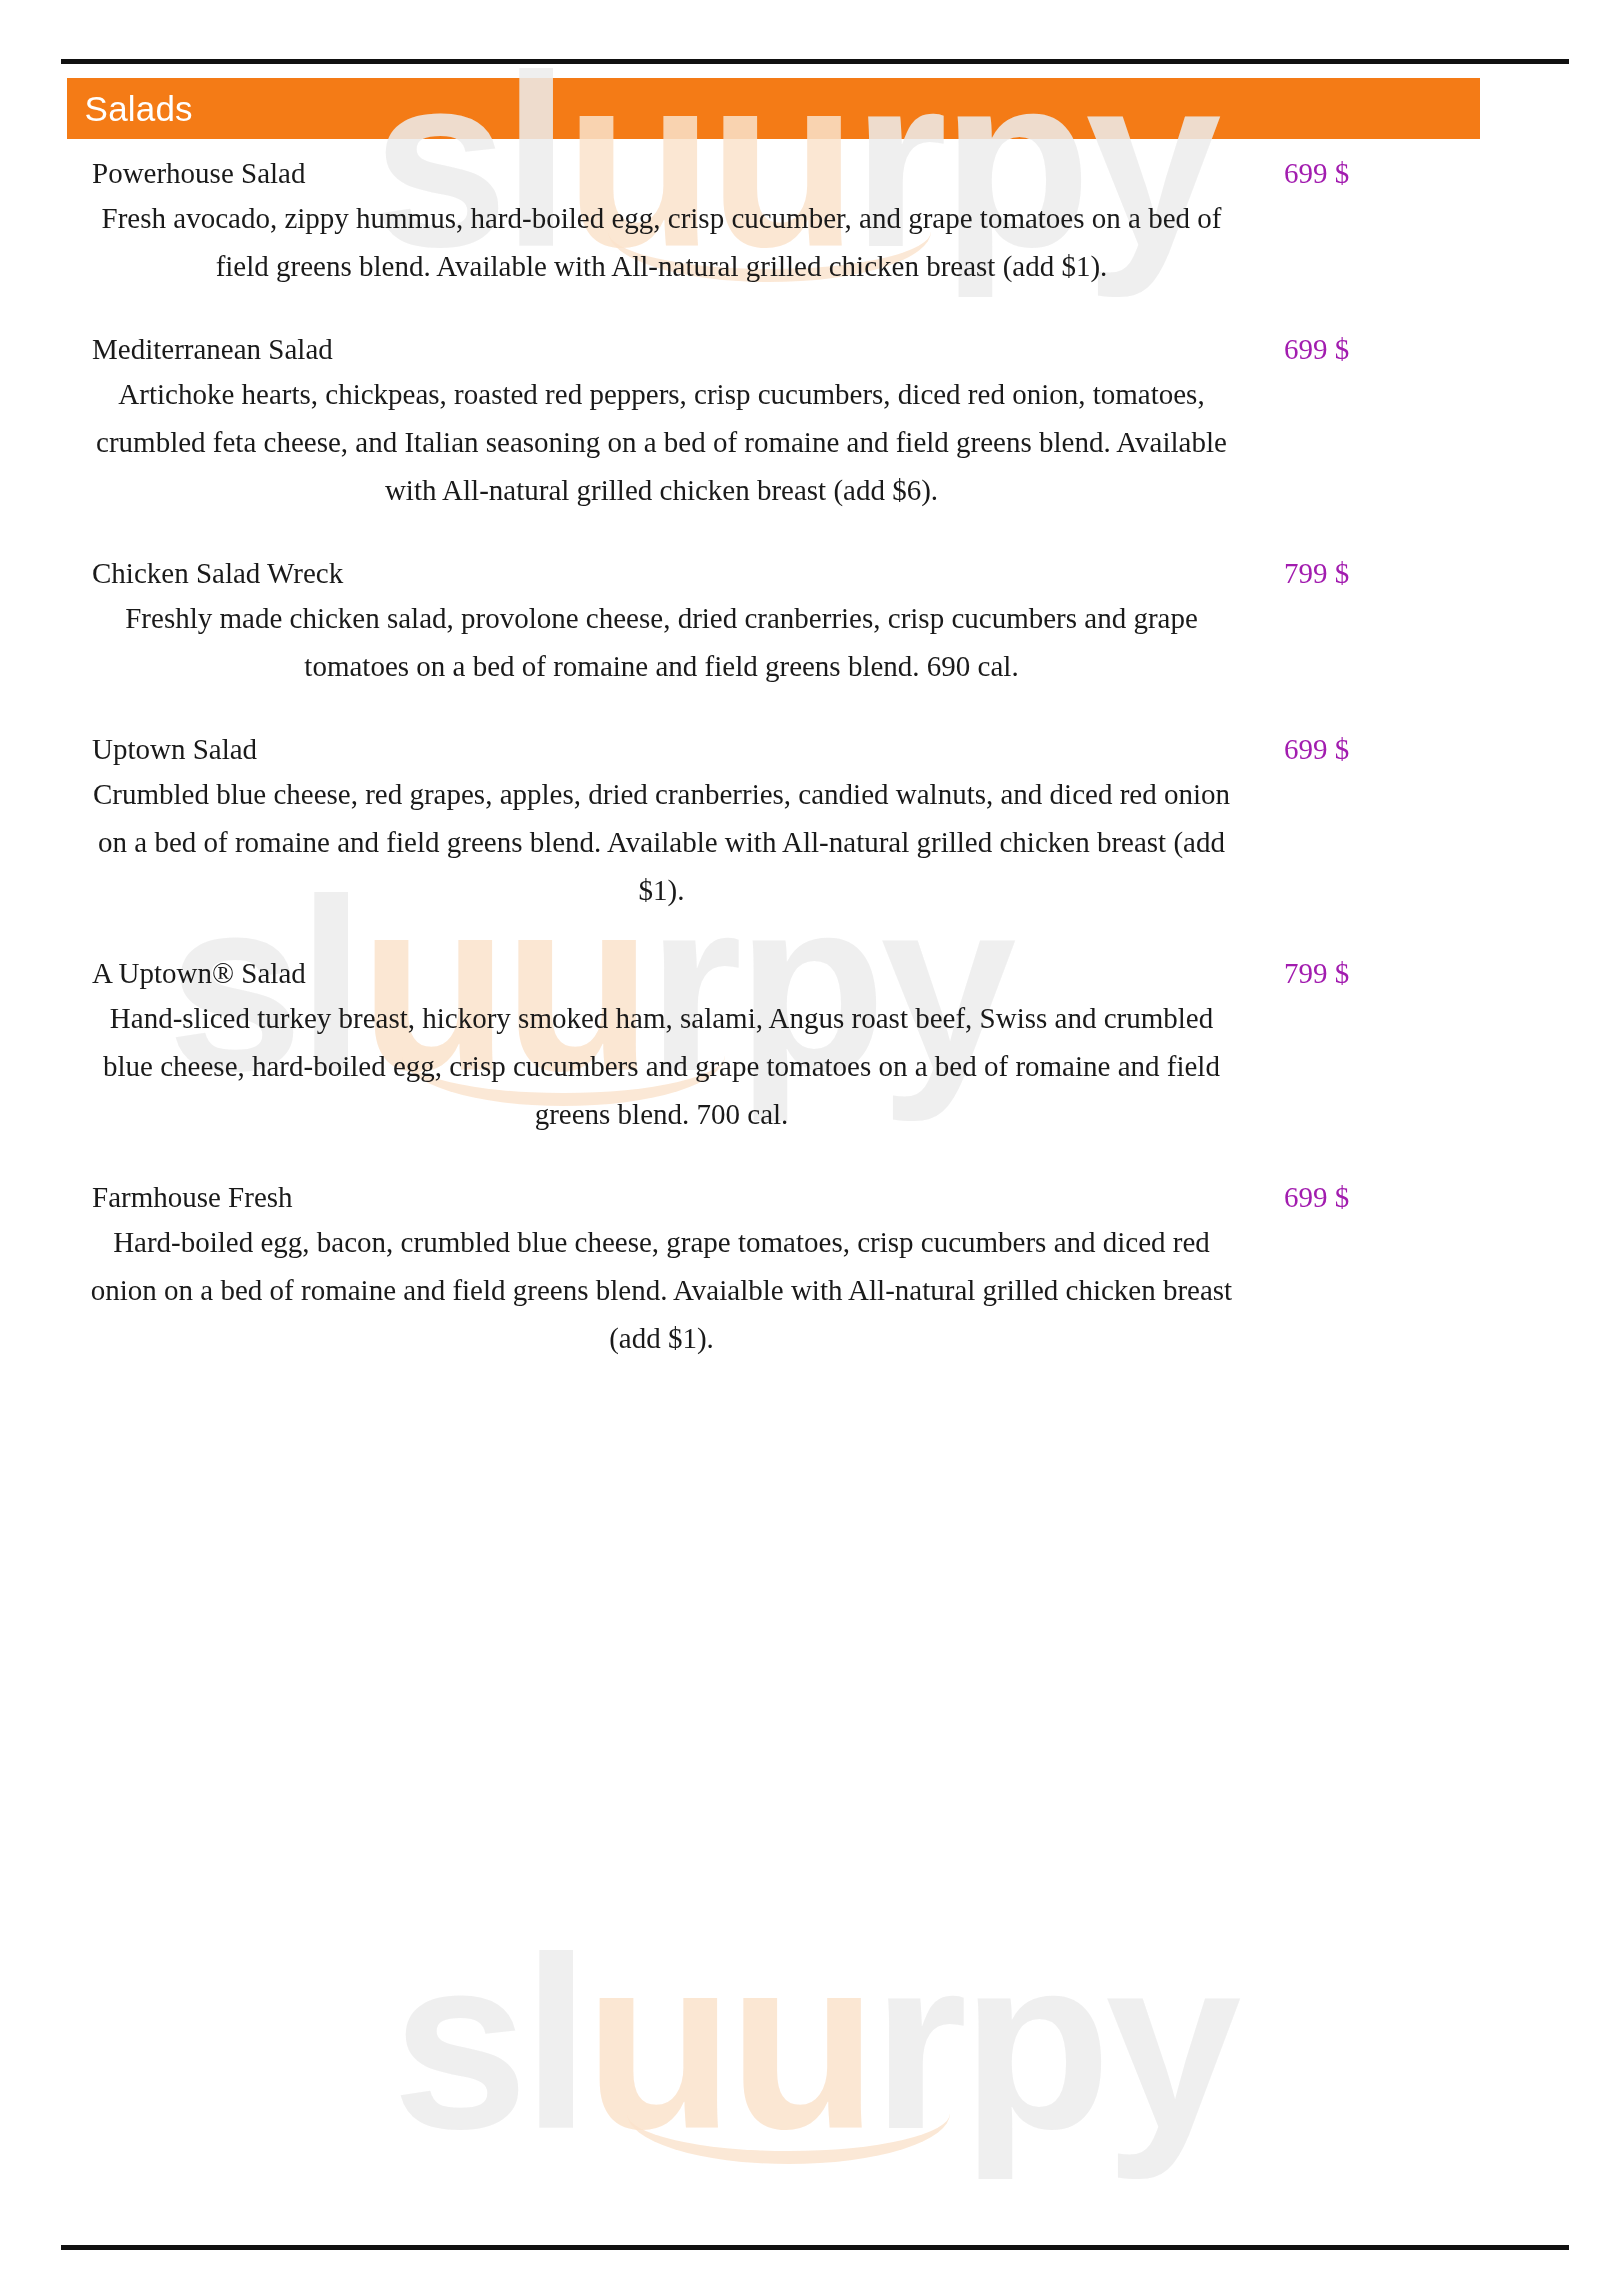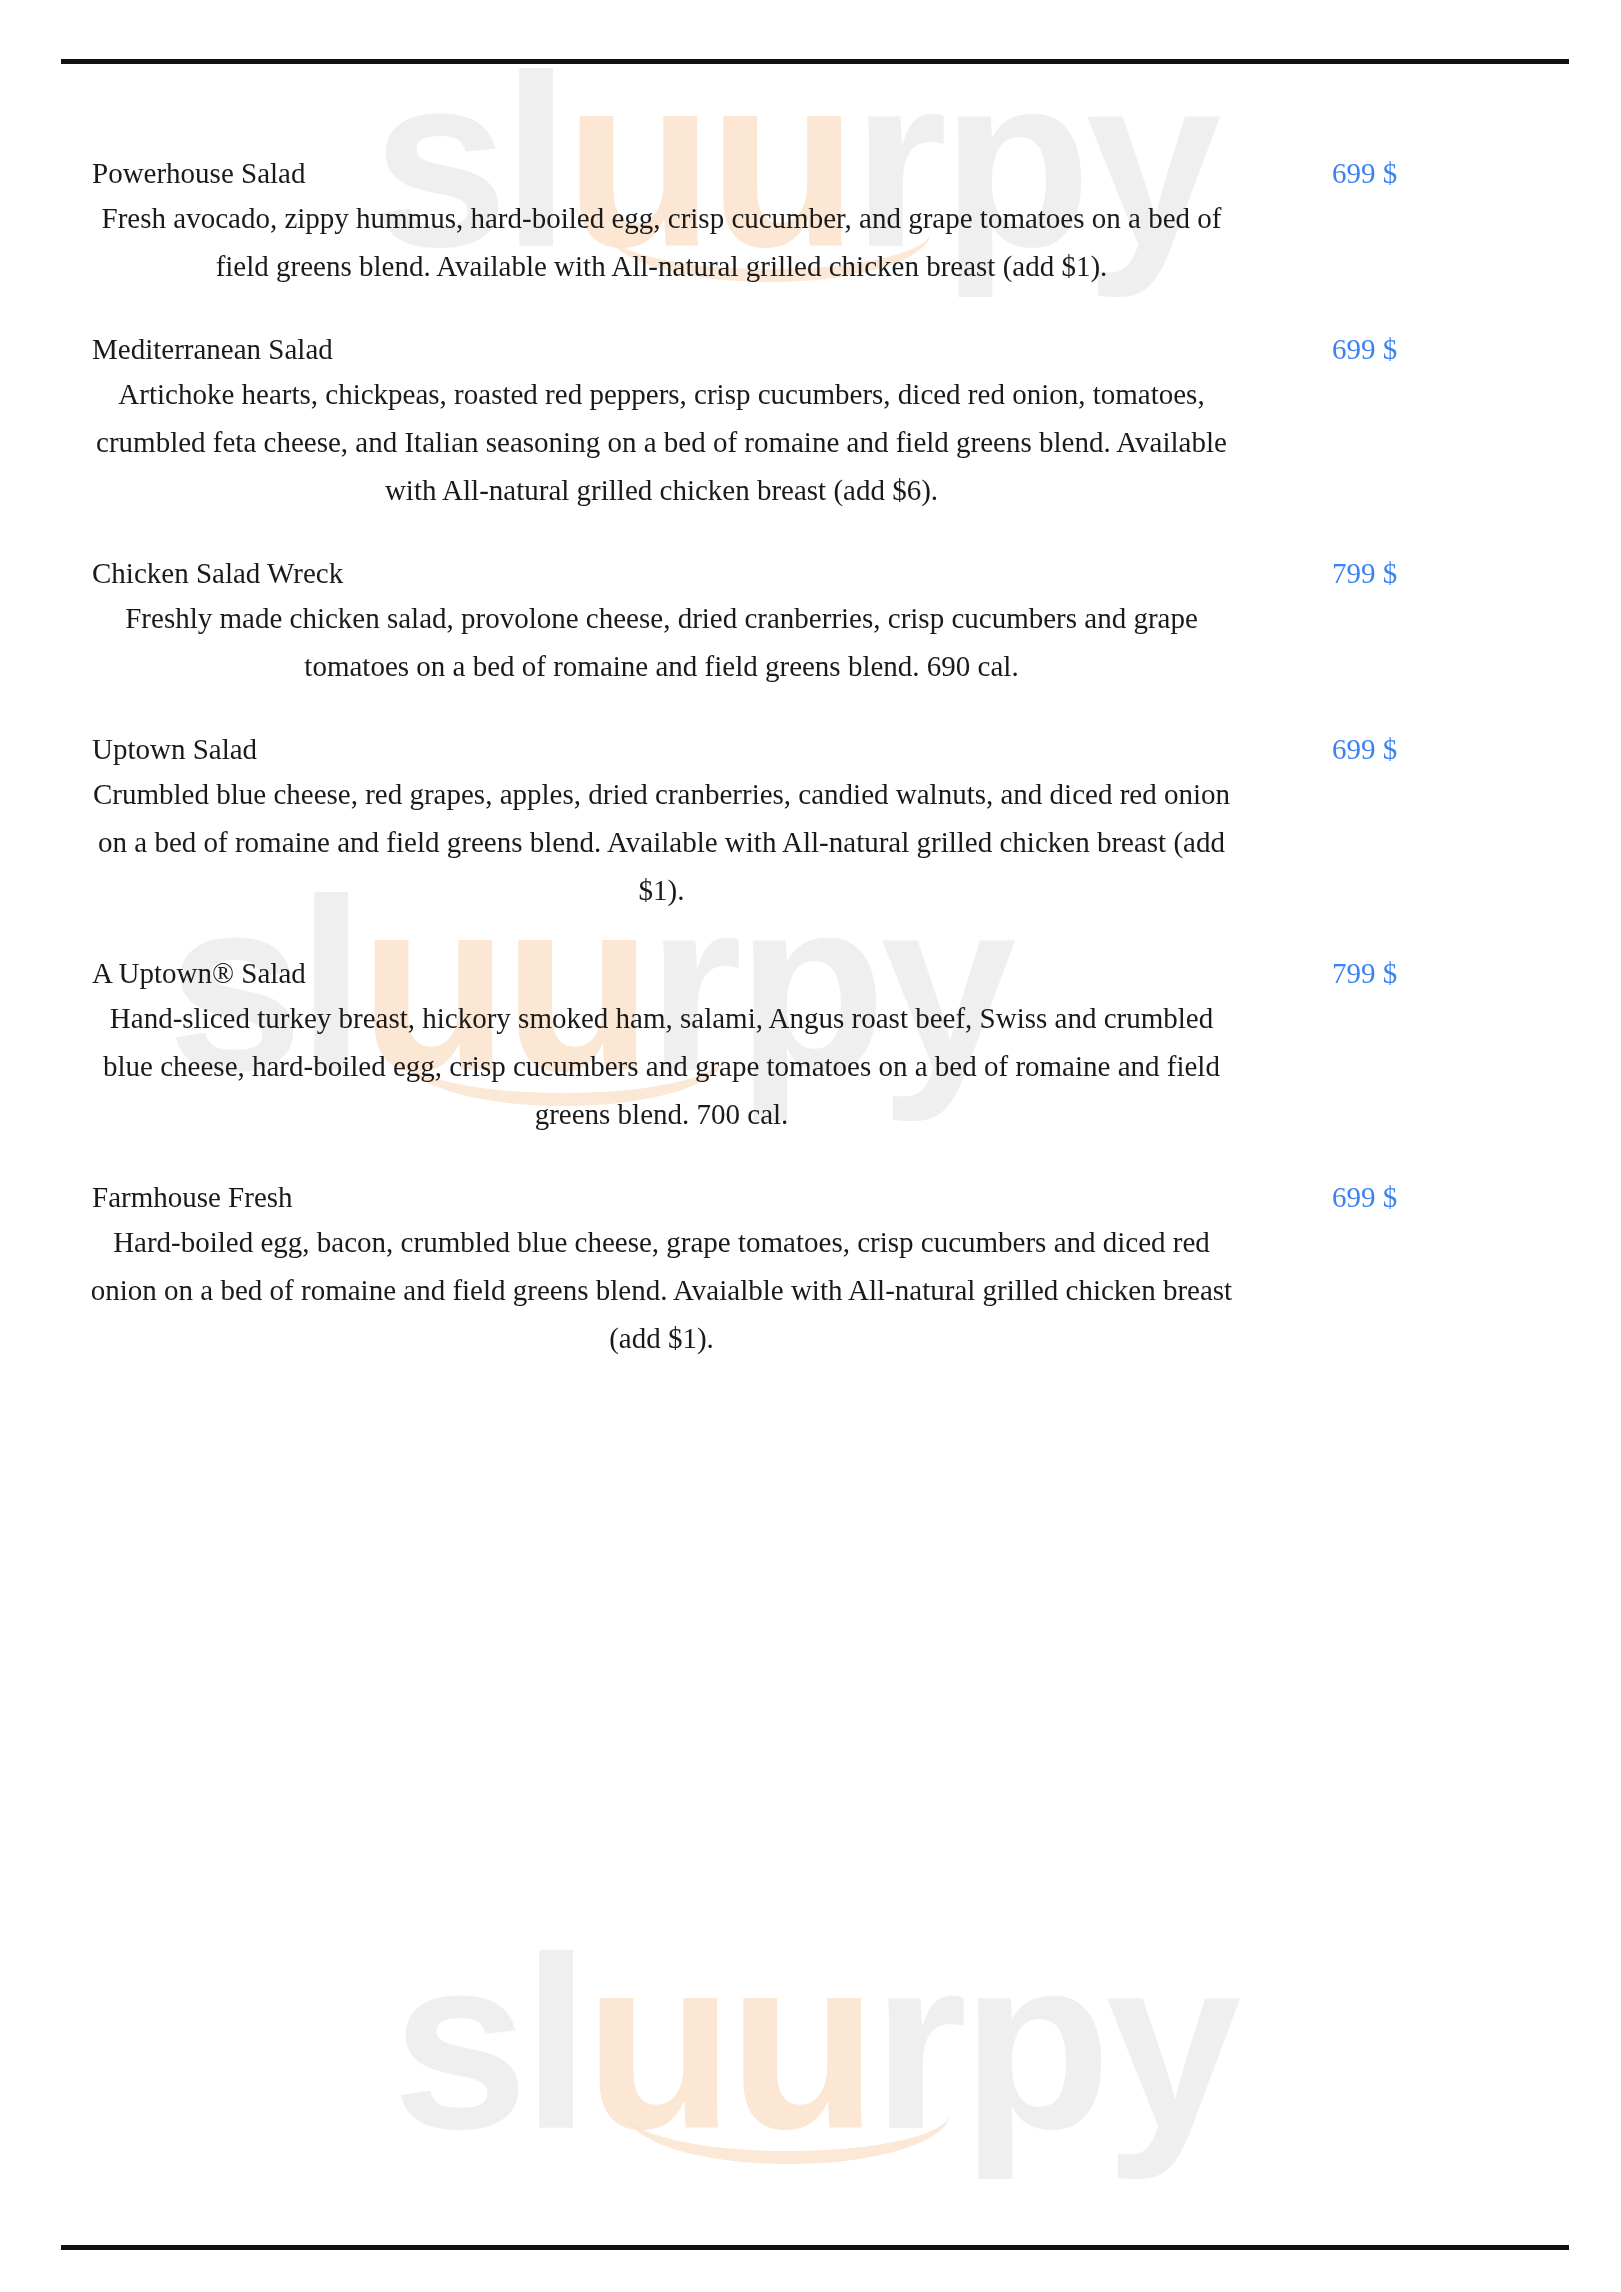--- a/index.html
+++ b/index.html
@@ -79,26 +79,26 @@
     position: absolute;
     left: 92px;
     top: 0;
     font-size: 29px;
     color: #1a1a1a;
     white-space: nowrap;
   }
 
   .item-price {
     position: absolute;
-    left: 1332px;
+    left: 1284px;
     top: 0;
     width: 196px;
     text-align: left;
     font-size: 29px;
-    color: #3b82f6;
+    color: #a21caf;
   }
 
   .item-desc {
     margin: 0;
     padding: 37px 0 0 0;
     width: 1157px;
     margin-left: 83px;
     font-size: 29px;
     line-height: 48px;
     color: #1a1a1a;
@@ -147,20 +147,21 @@
   .sw2 { left: 402px; top: 1005px; width: 323px; height: 88px; }
   .sw3 { left: 627px; top: 2063px; width: 323px; height: 88px; }
 </style>
 </head>
 <body>
 
 <div class="page">
 
   <div class="top-rule"></div>
 
+  <div class="section-header">Salads</div>
 
   <div class="wm wm1">sl<span class="u-orange">uu</span>rpy</div>
   <div class="wm-swoosh sw1"></div>
   <div class="wm wm2">sl<span class="u-orange">uu</span>rpy</div>
   <div class="wm-swoosh sw2"></div>
   <div class="wm wm3">sl<span class="u-orange">uu</span>rpy</div>
   <div class="wm-swoosh sw3"></div>
 
   <div class="content">
 

